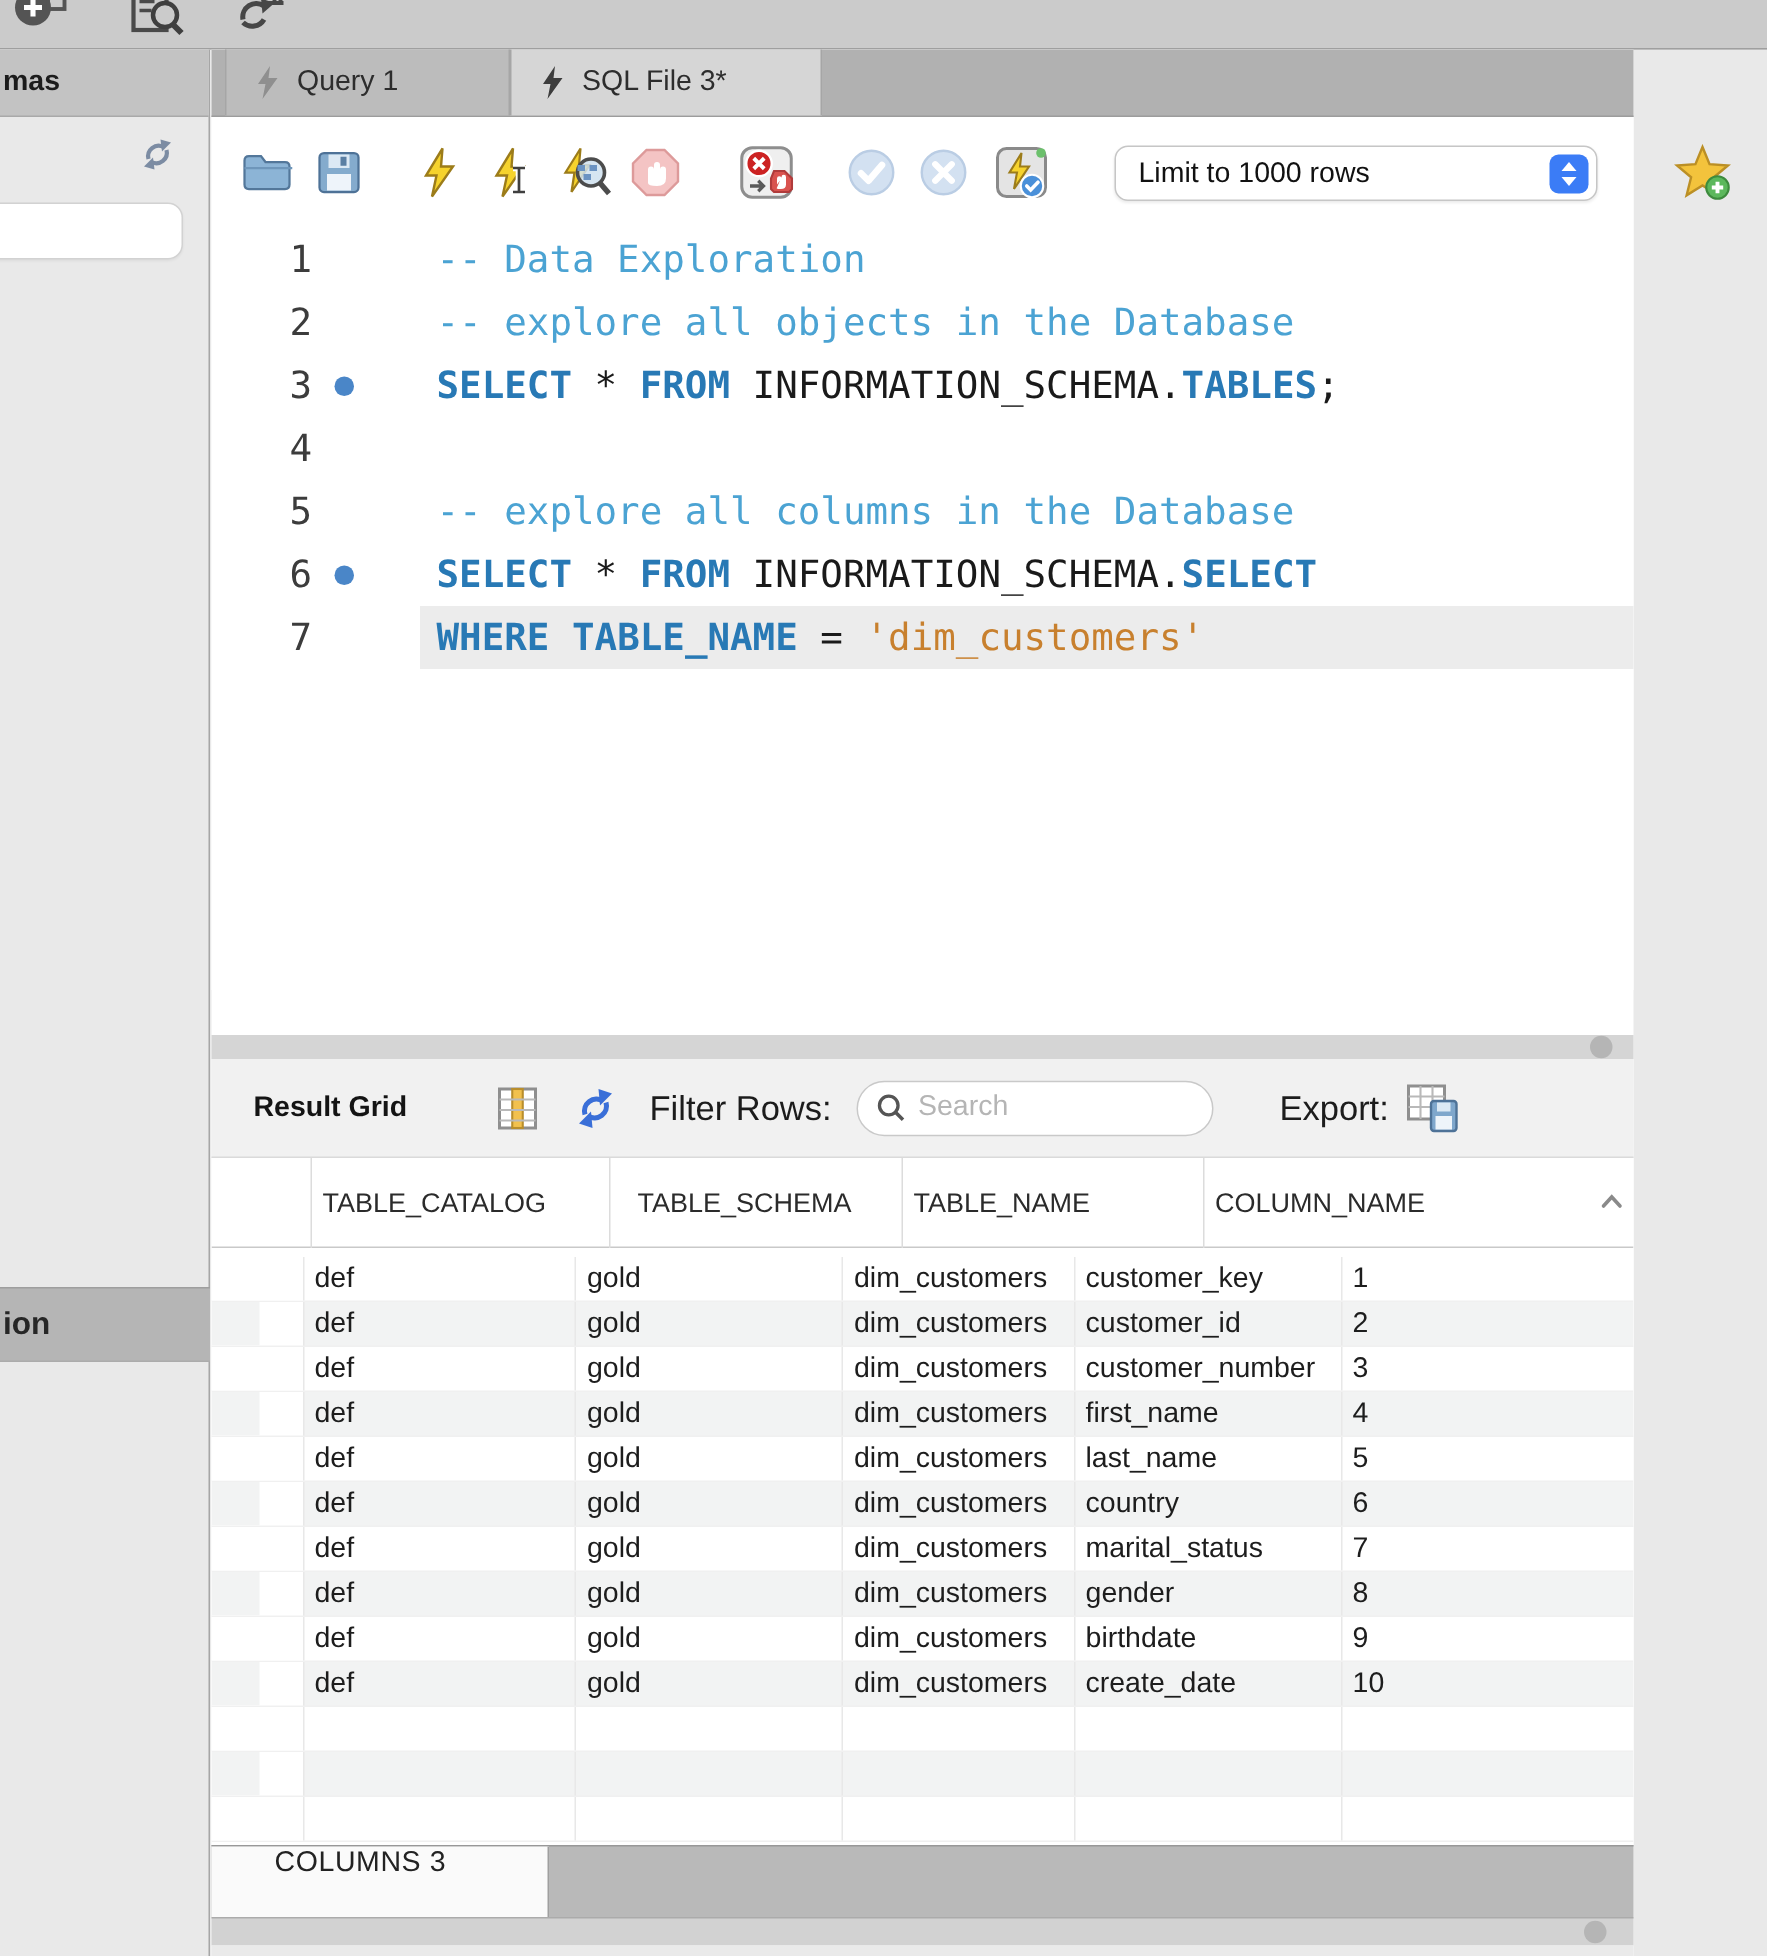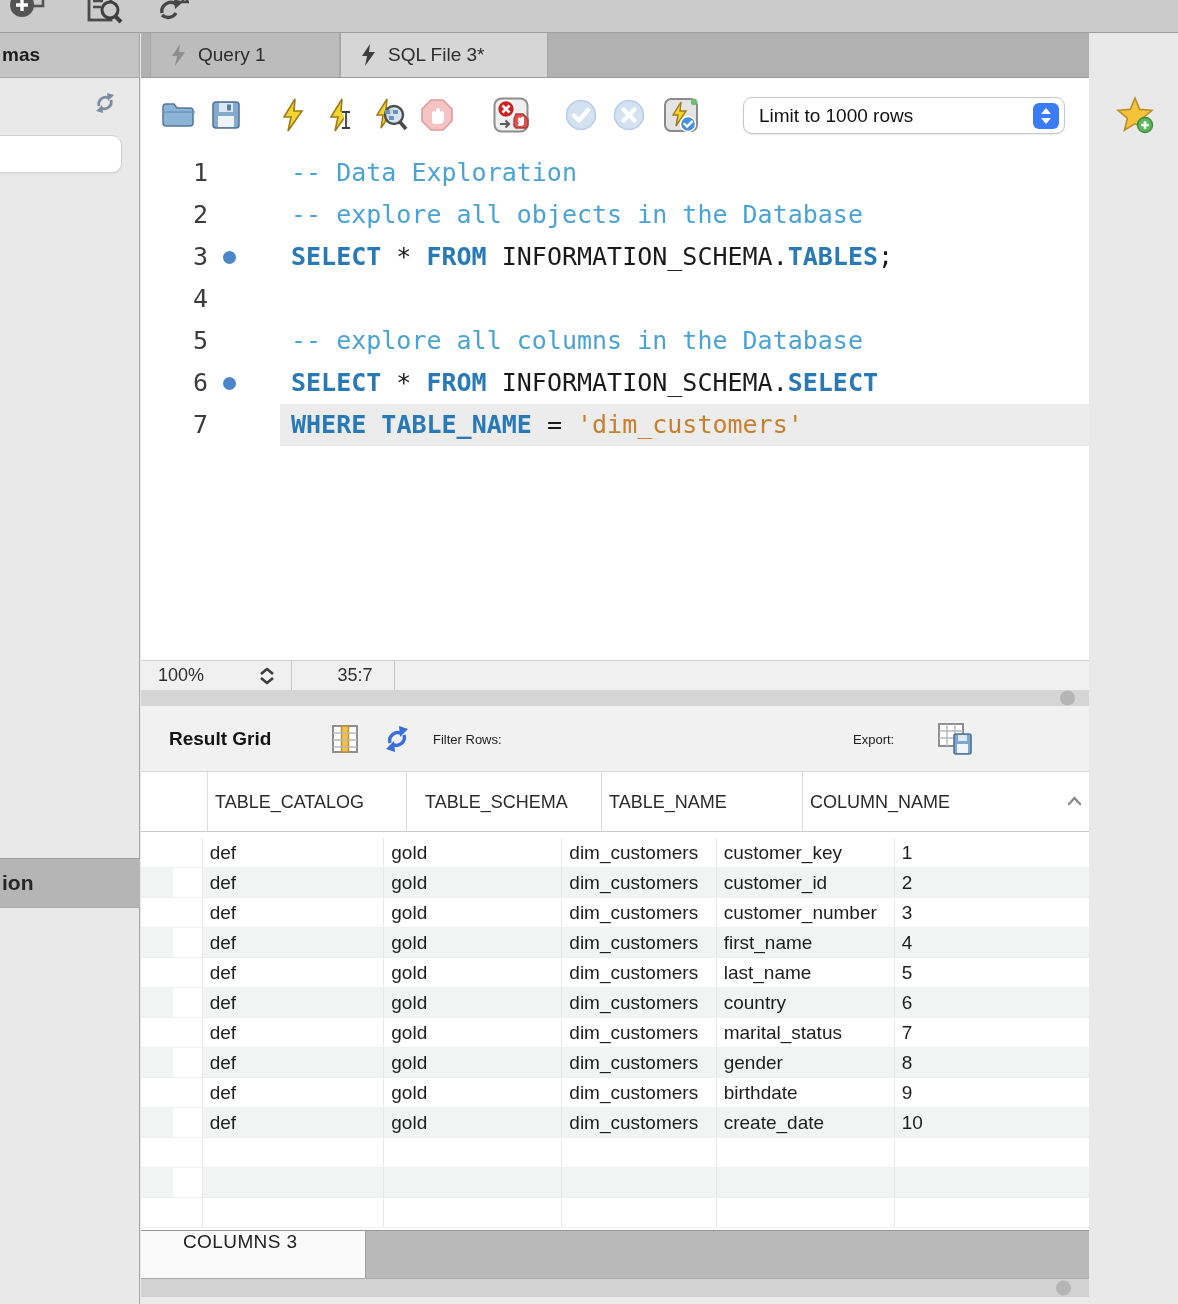--- a/index.html
+++ b/index.html
@@ -71,21 +71,21 @@
   .editor-hscroll { top:657px; height:16px; }
   .bottom-hscroll { top:1245px; height:19px; background:#d2d2d2; border-top:1px solid #ababab; }
   .hscroll .dot { position:absolute; right:14px; top:50%; transform:translateY(-50%);
                   width:15px; height:15px; border-radius:50%; background:#b5b5b5; }
 
   
   .result-toolbar { position:absolute; left:0; top:673px; width:100%; height:66px; background:#f1f1f1;
                     border-bottom:1px solid #dadada; }
   .rt { position:absolute; top:50%; transform:translateY(-50%); }
   .rg-title { font-weight:bold; font-size:19px; color:#141414; }
-  .rt-label { font-size:13px; color:#1c1c1c; }
+  .rt-label { font-size:23px; color:#1c1c1c; }
   .search-pill { left:430px; width:238px; height:37px; background:#fff; border:1px solid #c9c9c9;
                  border-radius:19px; display:flex; align-items:center; padding:0 10px 0 12px; }
   .search-pill input { border:none; outline:none; width:170px; font-size:19px; color:#333; margin-left:8px; background:transparent; }
   .search-pill input::placeholder { color:#b5b5b5; }
 
   
   .grid { position:absolute; left:0; top:739px; width:100%; height:458px; background:#fff; overflow:hidden; }
   .grid-header { position:relative; height:60px; border-bottom:1px solid #c9c9c9; display:flex; background:#fff; }
   .gh-cell { height:60px; line-height:60px; font-size:18px; color:#2b2b2b; padding-left:7px;
              border-left:1px solid #dcdcdc; overflow:hidden; white-space:nowrap; }
@@ -243,48 +243,46 @@
           <div class="code-line"><span class="ln">1</span><span class="code-text"><span class="tok-comment">-- Data Exploration</span></span></div>
           <div class="code-line"><span class="ln">2</span><span class="code-text"><span class="tok-comment">-- explore all objects in the Database</span></span></div>
           <div class="code-line"><span class="ln">3</span><span class="stmt-marker" style="background: rgb(74, 134, 200);"></span><span class="code-text"><span class="tok-kw">SELECT</span><span class="tok-plain"> * </span><span class="tok-kw">FROM</span><span class="tok-plain"> INFORMATION_SCHEMA.</span><span class="tok-kw">TABLES</span><span class="tok-plain">;</span></span></div>
           <div class="code-line"><span class="ln">4</span><span class="code-text"></span></div>
           <div class="code-line"><span class="ln">5</span><span class="code-text"><span class="tok-comment">-- explore all columns in the Database</span></span></div>
           <div class="code-line"><span class="ln">6</span><span class="stmt-marker" style="background: rgb(74, 134, 200);"></span><span class="code-text"><span class="tok-kw">SELECT</span><span class="tok-plain"> * </span><span class="tok-kw">FROM</span><span class="tok-plain"> INFORMATION_SCHEMA.</span><span class="tok-kw">SELECT</span></span></div>
           <div class="code-line"><span class="hl-band"></span><span class="ln">7</span><span class="code-text"><span class="tok-kw">WHERE</span><span class="tok-plain"> </span><span class="tok-kw">TABLE_NAME</span><span class="tok-plain"> = </span><span class="tok-str">'dim_customers'</span></span></div>
         </div>
     </div>
 
-    <div class="status-bar">
-      <span class="sb-item" style="left:17px">100%</span>
-      <svg class="sb-item" style="left:116px;top:5px" width="20" height="20" viewBox="0 0 20 20">
-        <path d="M4 8 l6-5 6 5 M4 12 l6 5 6-5" fill="none" stroke="#3d3d3d" stroke-width="2.6" stroke-linejoin="round"></path>
-      </svg>
-      <span class="sb-div" style="left:150px"></span>
-      <span class="sb-item" style="left:178px;width:72px;text-align:center">35:7</span>
-      <span class="sb-div" style="left:253px"></span>
-    </div>
 
     <div class="hscroll editor-hscroll">
         <span class="dot"></span>
       </div>
 
     <div class="result-toolbar">
       <span class="rt rg-title" style="left:28px">Result Grid</span>
       <svg class="rt" style="left:190px" width="28" height="30" viewBox="0 0 28 30">
         <rect x="2" y="2" width="24" height="26" fill="#fff" stroke="#8f8f8f" stroke-width="2"></rect>
         <rect x="10.5" y="2" width="7" height="26" fill="#f2c14e" stroke="#b98e2c" stroke-width="1.4"></rect>
         <path d="M2 9 h24 M2 16 h24 M2 23 h24" stroke="#b9b9b9" stroke-width="1.4"></path>
       </svg>
       <svg class="rt" style="left:242px" width="28" height="30" viewBox="0 0 28 30">
         <path d="M7 19 a8 8 0 0 1 12-9" fill="none" stroke="#3a6fd8" stroke-width="3.4"></path>
         <polygon points="16,2 25,5 17,13" fill="#3a6fd8"></polygon>
         <path d="M21 11 a8 8 0 0 1 -12 9" fill="none" stroke="#3a6fd8" stroke-width="3.4"></path>
         <polygon points="12,28 3,25 11,17" fill="#3a6fd8"></polygon>
       </svg>
       <span class="rt rt-label" style="left:292px">Filter Rows:</span>
+      <div class="rt search-pill">
+        <svg width="20" height="20" viewBox="0 0 20 20">
+          <circle cx="8.5" cy="8.5" r="6.2" fill="none" stroke="#555" stroke-width="2.2"></circle>
+          <path d="M13 13 l5 5" stroke="#555" stroke-width="2.4"></path>
+        </svg>
+        <input placeholder="Search" style="">
+      </div>
       <span class="rt rt-label" style="left:712px">Export:</span>
       <svg class="rt" style="left:796px" width="36" height="34" viewBox="0 0 36 34">
         <rect x="2" y="2" width="24" height="22" fill="#fff" stroke="#8f8f8f" stroke-width="2"></rect>
         <path d="M2 9 h24 M2 16 h24 M10 2 v22 M18 2 v22" stroke="#b9b9b9" stroke-width="1.4"></path>
         <rect x="17" y="12" width="17" height="20" rx="2" fill="#7fa7cc" stroke="#4e7297" stroke-width="1.6"></rect>
         <rect x="21" y="13" width="9" height="6" fill="#dce9f4"></rect>
         <rect x="20" y="22" width="11" height="9" fill="#eef4fa"></rect>
       </svg>
     </div>
 

